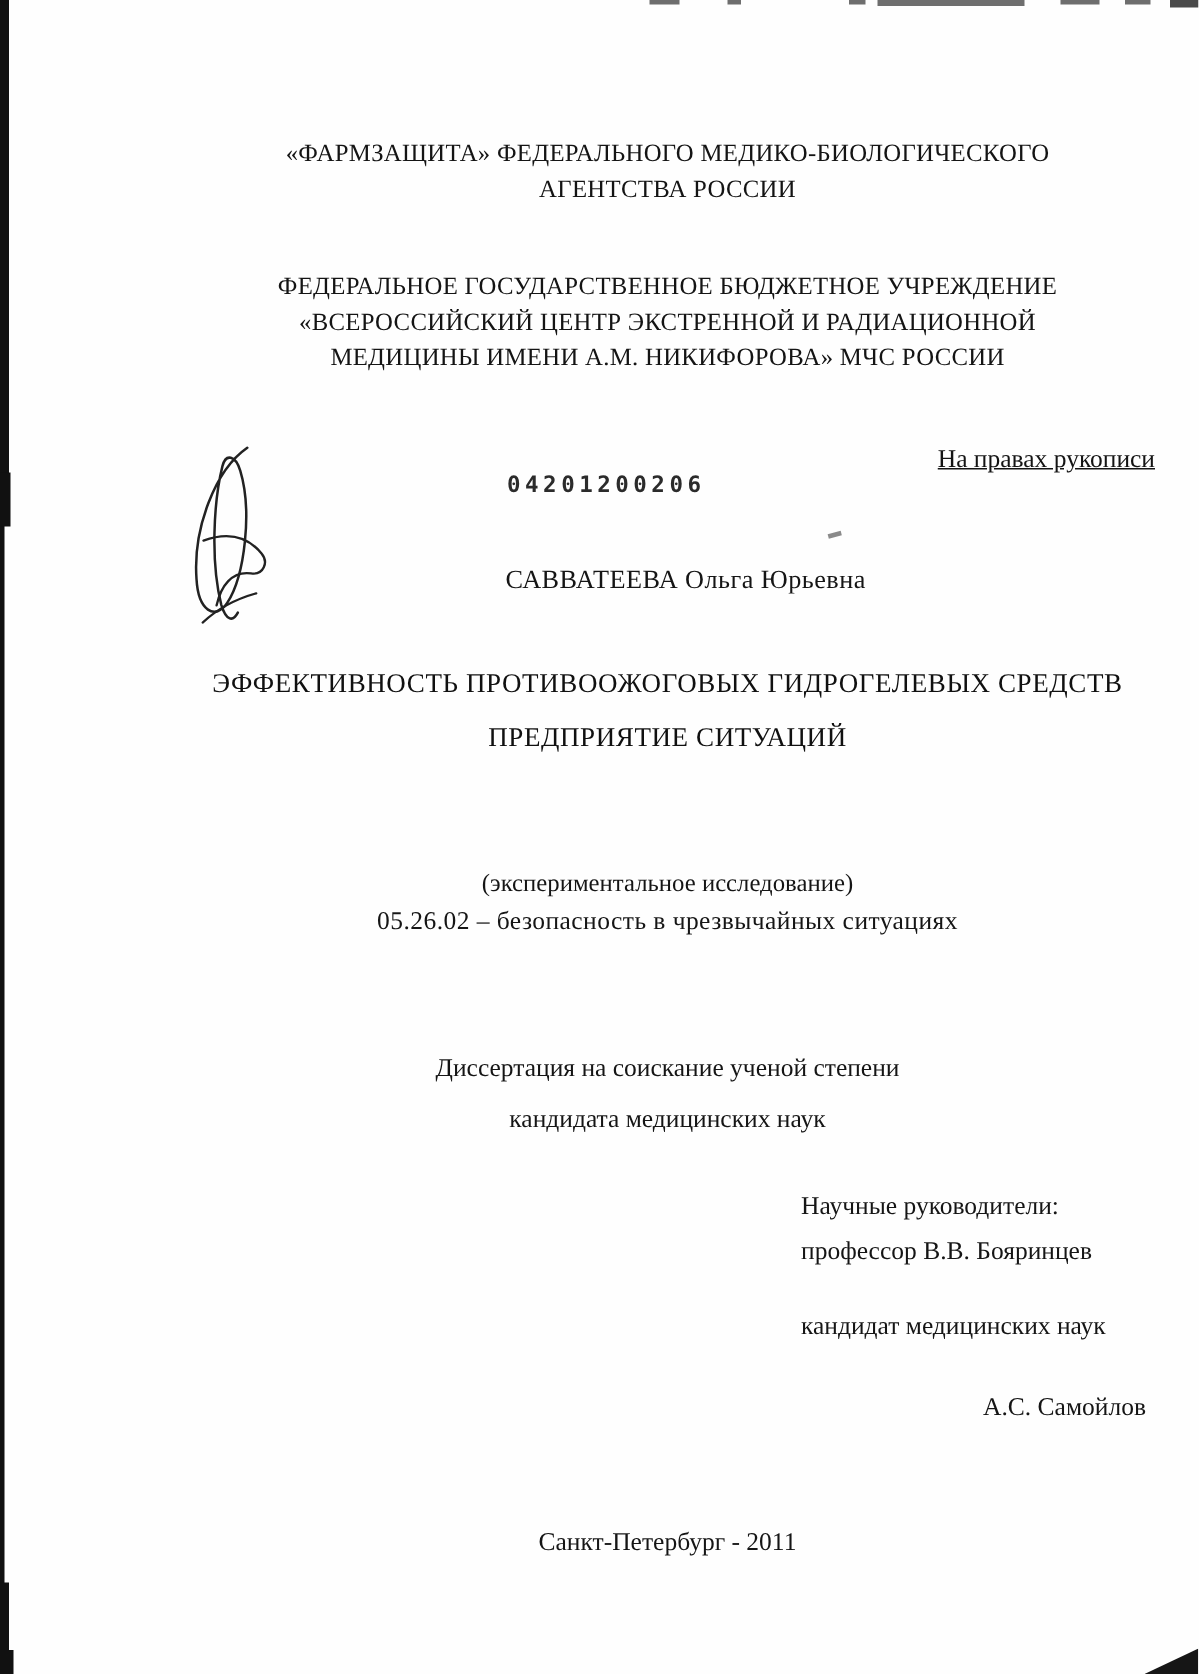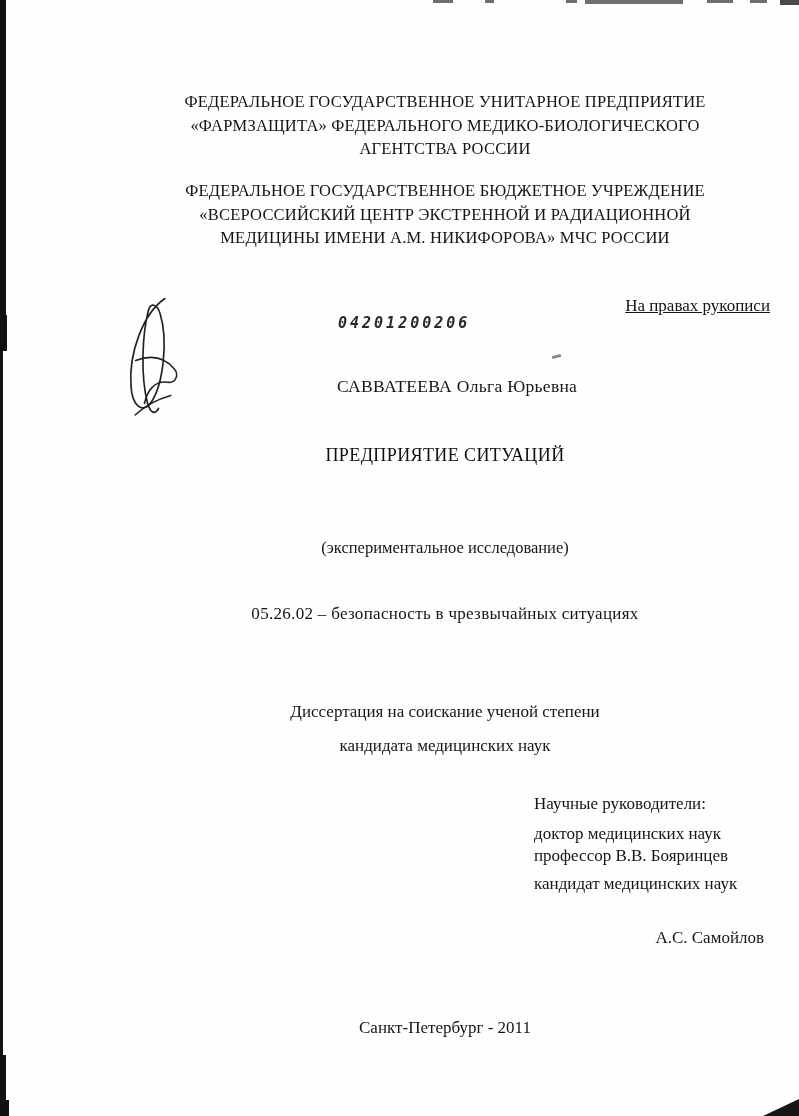--- a/index.html
+++ b/index.html
@@ -11,21 +11,21 @@
   .abs{position:absolute;}
   .center-col{left:95px;width:700px;text-align:center;}
   .org{font-size:16.5px;line-height:23.5px;letter-spacing:0.2px;color:#141414;}
   .note{font-size:17px;color:#141414;text-decoration:underline;}
   .regnum{
     font-family:"DejaVu Sans Mono","Liberation Mono",monospace;
     font-size:15px;letter-spacing:3px;color:#2b2b2b;font-weight:600;
   }
   .author{font-size:17.5px;letter-spacing:0.3px;text-align:center;}
   .title{font-size:18px;line-height:35.5px;letter-spacing:0.4px;color:#101010;}
-  .subtitle{font-size:16.5px;}
+  .subtitle{font-size:16.5px;margin-top:41px;}
   .specialty{font-size:17px;letter-spacing:0.3px;text-align:center;}
   .degree{font-size:17px;}
   .sup{font-size:17px;line-height:21.5px;}
   .sup-block{left:534px;width:236px;text-align:left;}
   .sup-right{text-align:right;padding-right:6px;margin-top:32px;}
   .city{font-size:17px;}
   
   .bar{background:#111;}
   .dash{position:absolute;top:0;height:3px;background:#6e6e6e;}
   .wedge{
@@ -55,50 +55,49 @@
 <div class="wedge"></div>
 <div class="speck" style="left:552px;top:355px;width:9px;height:3px;transform:rotate(-15deg);"></div>
 
 <svg class="sig" width="105" height="118" viewBox="0 0 100 113" fill="none">
   <path d="M58,2 C36,14 18,50 17,82 C16,102 26,110 35,99 C48,83 57,42 52,16 C50,6 44,4 41,12 C33,34 27,72 31,100 C33,110 37,112 41,106" stroke="#222" stroke-width="1.6" stroke-linecap="round" fill="none"></path>
   <path d="M24,58 C40,54 52,58 60,70 C64,76 60,84 52,82 C40,79 32,88 28,100" stroke="#222" stroke-width="1.5" stroke-linecap="round" fill="none"></path>
   <path d="M18,110 C30,101 42,97 54,95" stroke="#222" stroke-width="1.4" stroke-linecap="round" fill="none"></path>
 </svg>
 
 <div class="abs center-col org" style="top:90px;">
-  <div>ФЕДЕРАЛЬНОЕ ГОСУДАРСТВЕННОЕ УНИТАРНОЕ ПРЕДПРИЯТИЕ</div>
   <div>«ФАРМЗАЩИТА» ФЕДЕРАЛЬНОГО МЕДИКО-БИОЛОГИЧЕСКОГО</div>
   <div>АГЕНТСТВА РОССИИ</div>
 </div>
 
 <div class="abs center-col org" style="top:179px;">
   <div>ФЕДЕРАЛЬНОЕ ГОСУДАРСТВЕННОЕ БЮДЖЕТНОЕ УЧРЕЖДЕНИЕ</div>
   <div>«ВСЕРОССИЙСКИЙ ЦЕНТР ЭКСТРЕННОЙ И РАДИАЦИОННОЙ</div>
   <div>МЕДИЦИНЫ ИМЕНИ А.М. НИКИФОРОВА» МЧС РОССИИ</div>
 </div>
 
 <div class="abs note" style="right:29px;top:296px;">На правах рукописи</div>
 
-<div class="abs regnum" style="left:338px;top:314px;font-style:italic;">04201200206</div>
+<div class="abs regnum" style="left:338px;top:314px;">04201200206</div>
 
 <div class="abs author" style="left:337px;top:376px;">САВВАТЕЕВА Ольга Юрьевна</div>
 
 <div class="abs center-col title" style="top:438px;">
+  <div>ЭФФЕКТИВНОСТЬ ПРОТИВООЖОГОВЫХ ГИДРОГЕЛЕВЫХ СРЕДСТВ</div>
   <div>ПРЕДПРИЯТИЕ СИТУАЦИЙ</div>
 </div>
 <div class="abs center-col subtitle" style="top:538px;">(экспериментальное исследование)</div>
 
 <div class="abs center-col specialty" style="top:604px;">05.26.02 – безопасность в чрезвычайных ситуациях</div>
 
 <div class="abs center-col degree" style="top:702px;">Диссертация на соискание ученой степени</div>
 <div class="abs center-col degree" style="top:736px;">кандидата медицинских наук</div>
 
 <div class="abs sup-block sup" style="top:793px;">Научные руководители:</div>
 <div class="abs sup-block sup" style="top:823px;">
-  <div>доктор медицинских наук</div>
   <div>профессор В.В. Бояринцев</div>
 </div>
 <div class="abs sup-block sup" style="top:873px;">
   <div>кандидат медицинских наук</div>
   <div class="sup-right">А.С. Самойлов</div>
 </div>
 
 <div class="abs center-col city" style="top:1018px;">Санкт-Петербург - 2011</div>
 
 </body></html>

